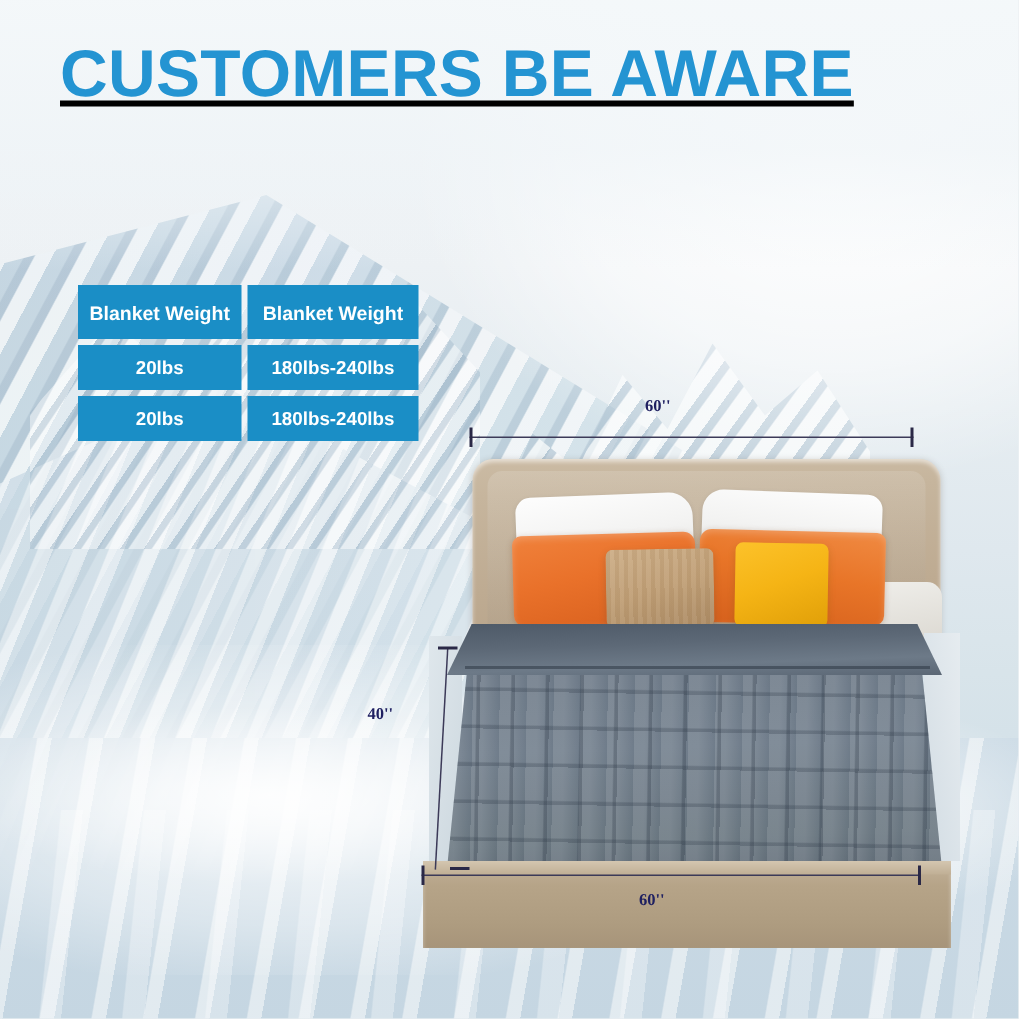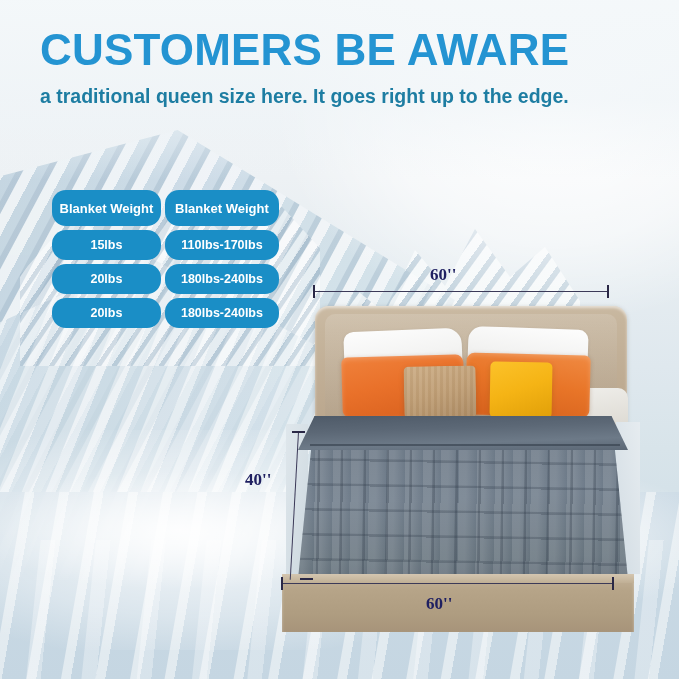--- a/index.html
+++ b/index.html
@@ -109,21 +109,21 @@
     position:absolute; right:-40px; top:470px; width:300px; height:140px;
     background:radial-gradient(ellipse at 50% 50%, rgba(255,255,255,.7), rgba(255,255,255,0) 70%);
   }
   
   .header-wash {
     position:absolute; left:0; top:0; width:679px; height:180px;
     background:linear-gradient(180deg, rgba(244,248,250,.95) 0%, rgba(240,245,248,.75) 55%, rgba(236,242,246,0) 100%);
   }
 
   
-  .headline-block { position:absolute; left:40px; top:28px; width:600px; }
+  .headline-block { position:absolute; left:40px; top:28px; width:600px;text-decoration:underline; }
   .headline {
     font-size:44px; font-weight:bold; letter-spacing:.2px;
     color:#2494d2; line-height:1.02; white-space:nowrap;
   }
   .subline {
     margin-top:10px;
     font-size:19.5px; font-weight:600; line-height:1.42;
     color:#1d7da2;
   }
   .subline span { display:block; white-space:nowrap; }
@@ -136,21 +136,20 @@
   }
   .spec-table td {
     background:#1a8ec6;
     color:#ffffff;
     text-align:center;
     font-size:12.5px;
     font-weight:bold;
     height:30px;
     padding:0 4px;
     white-space:nowrap;
-    border-radius:14px;
   }
   .spec-table td.c1 { width:105px; }
   .spec-table td.c2 { width:110px; }
   .spec-table tr.head td { height:36px; font-size:13px; }
 
   
   .bed { position:absolute; left:300px; top:296px; width:379px; height:340px; }
 
   
   .headboard {
@@ -276,21 +275,21 @@
     position:absolute; left:-18px; top:278px; width:352px; height:9px;
     background:linear-gradient(180deg,#d4c6b0,#c0af95);
     z-index:8;
   }
 
   
   .dim { position:absolute; z-index:20; }
   .dim-label {
     position:absolute; color:#1f2061;
     font-family:"Liberation Serif", serif;
-    font-size:17px; font-weight:bold; white-space:nowrap;
+    font-size:11px; font-weight:bold; white-space:nowrap;
   }
   .dim-line-h {
     position:absolute; height:1px; background:#3c3a58;
   }
   .dim-line-v {
     position:absolute; width:1px; background:#3c3a58;
   }
   .tick-v { position:absolute; width:1.6px; height:13px; background:#2a2846; }
   .tick-h { position:absolute; width:13px; height:1.6px; background:#2a2846; }
 
@@ -353,33 +352,28 @@
     <div class="blanket-roll"></div>
     <div class="blanket-roll-seam"></div>
 
     <div class="bed-base"></div>
     <div class="bed-base-top"></div>
   </div>
 
   <div class="headline-block">
     <div class="headline">CUSTOMERS BE AWARE</div>
     <div class="subline">
-      <span>a traditional queen size here. It goes right up to the edge.</span>
     </div>
   </div>
 
   <table class="spec-table">
     <tbody>
         <tr class="head">
       <td class="c1">Blanket Weight</td>
       <td class="c2">Blanket Weight</td>
-    </tr>
-    <tr>
-      <td class="c1">15lbs</td>
-      <td class="c2">110lbs-170lbs</td>
     </tr>
     <tr>
       <td class="c1">20lbs</td>
       <td class="c2">180lbs-240lbs</td>
     </tr>
     <tr>
       <td class="c1">20lbs</td>
       <td class="c2">180lbs-240lbs</td>
     </tr>
   </tbody>

